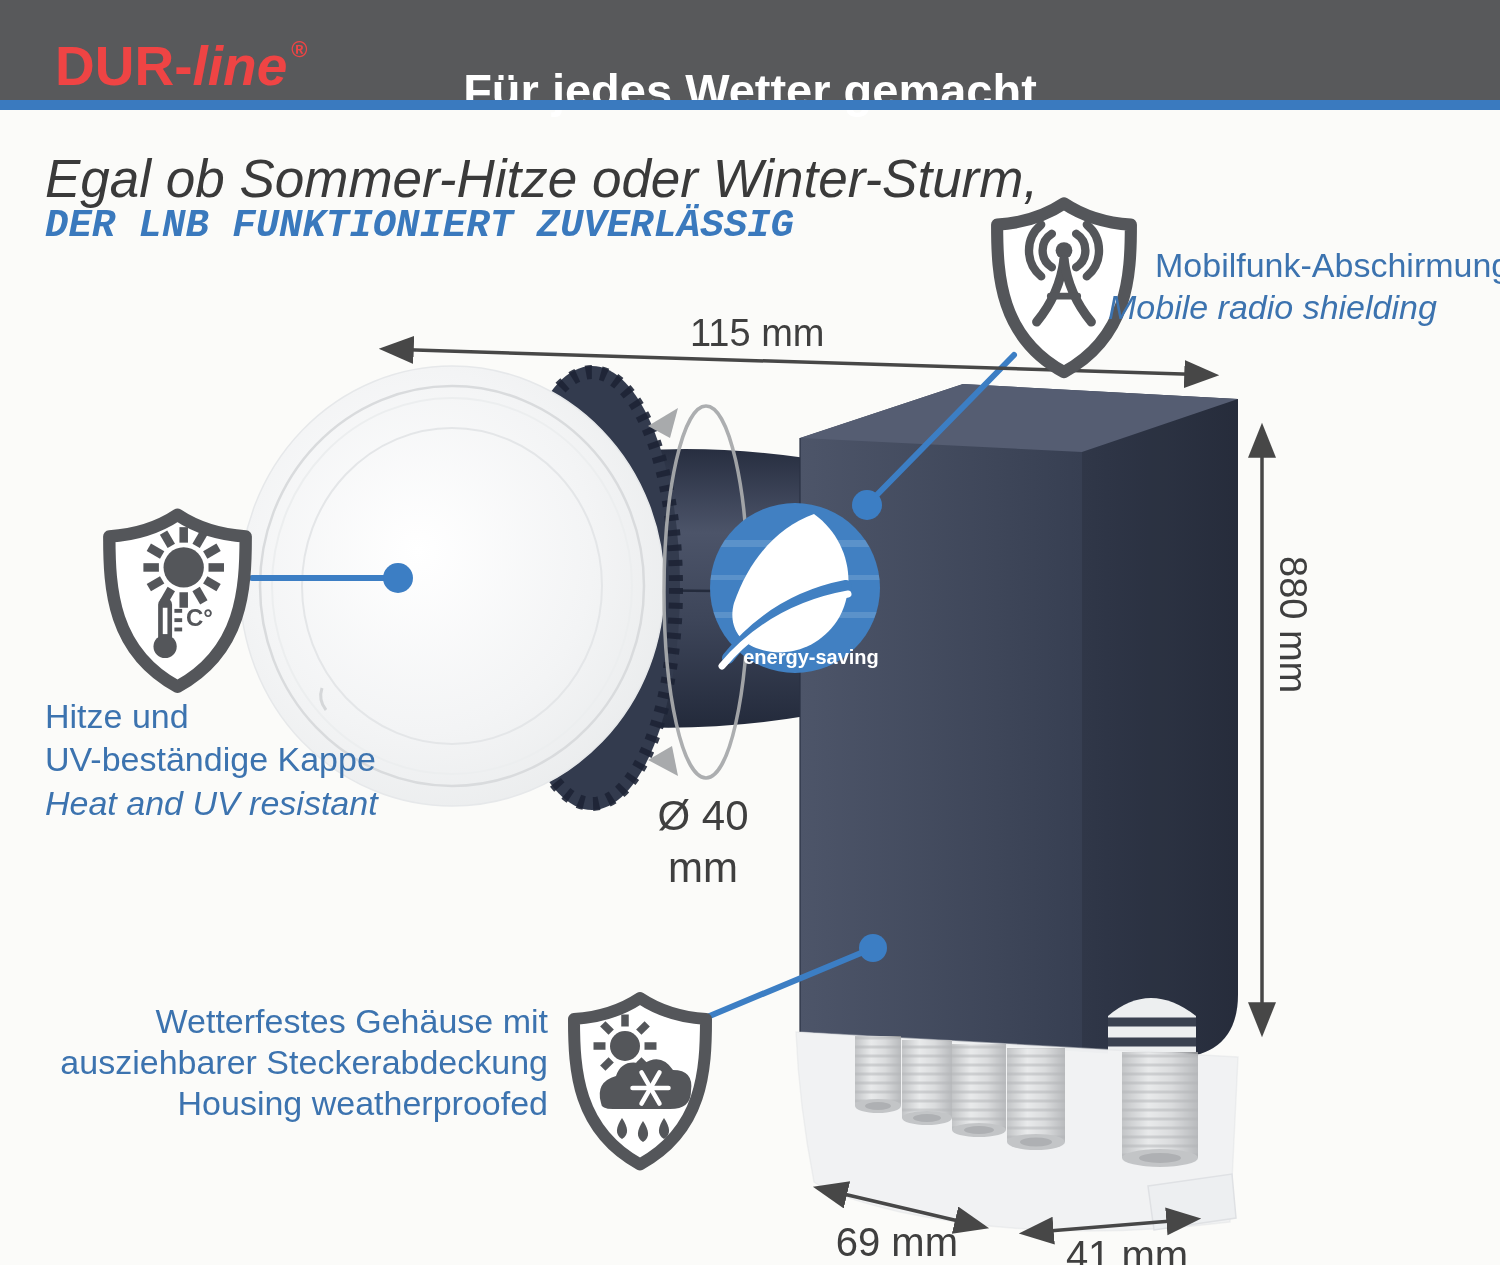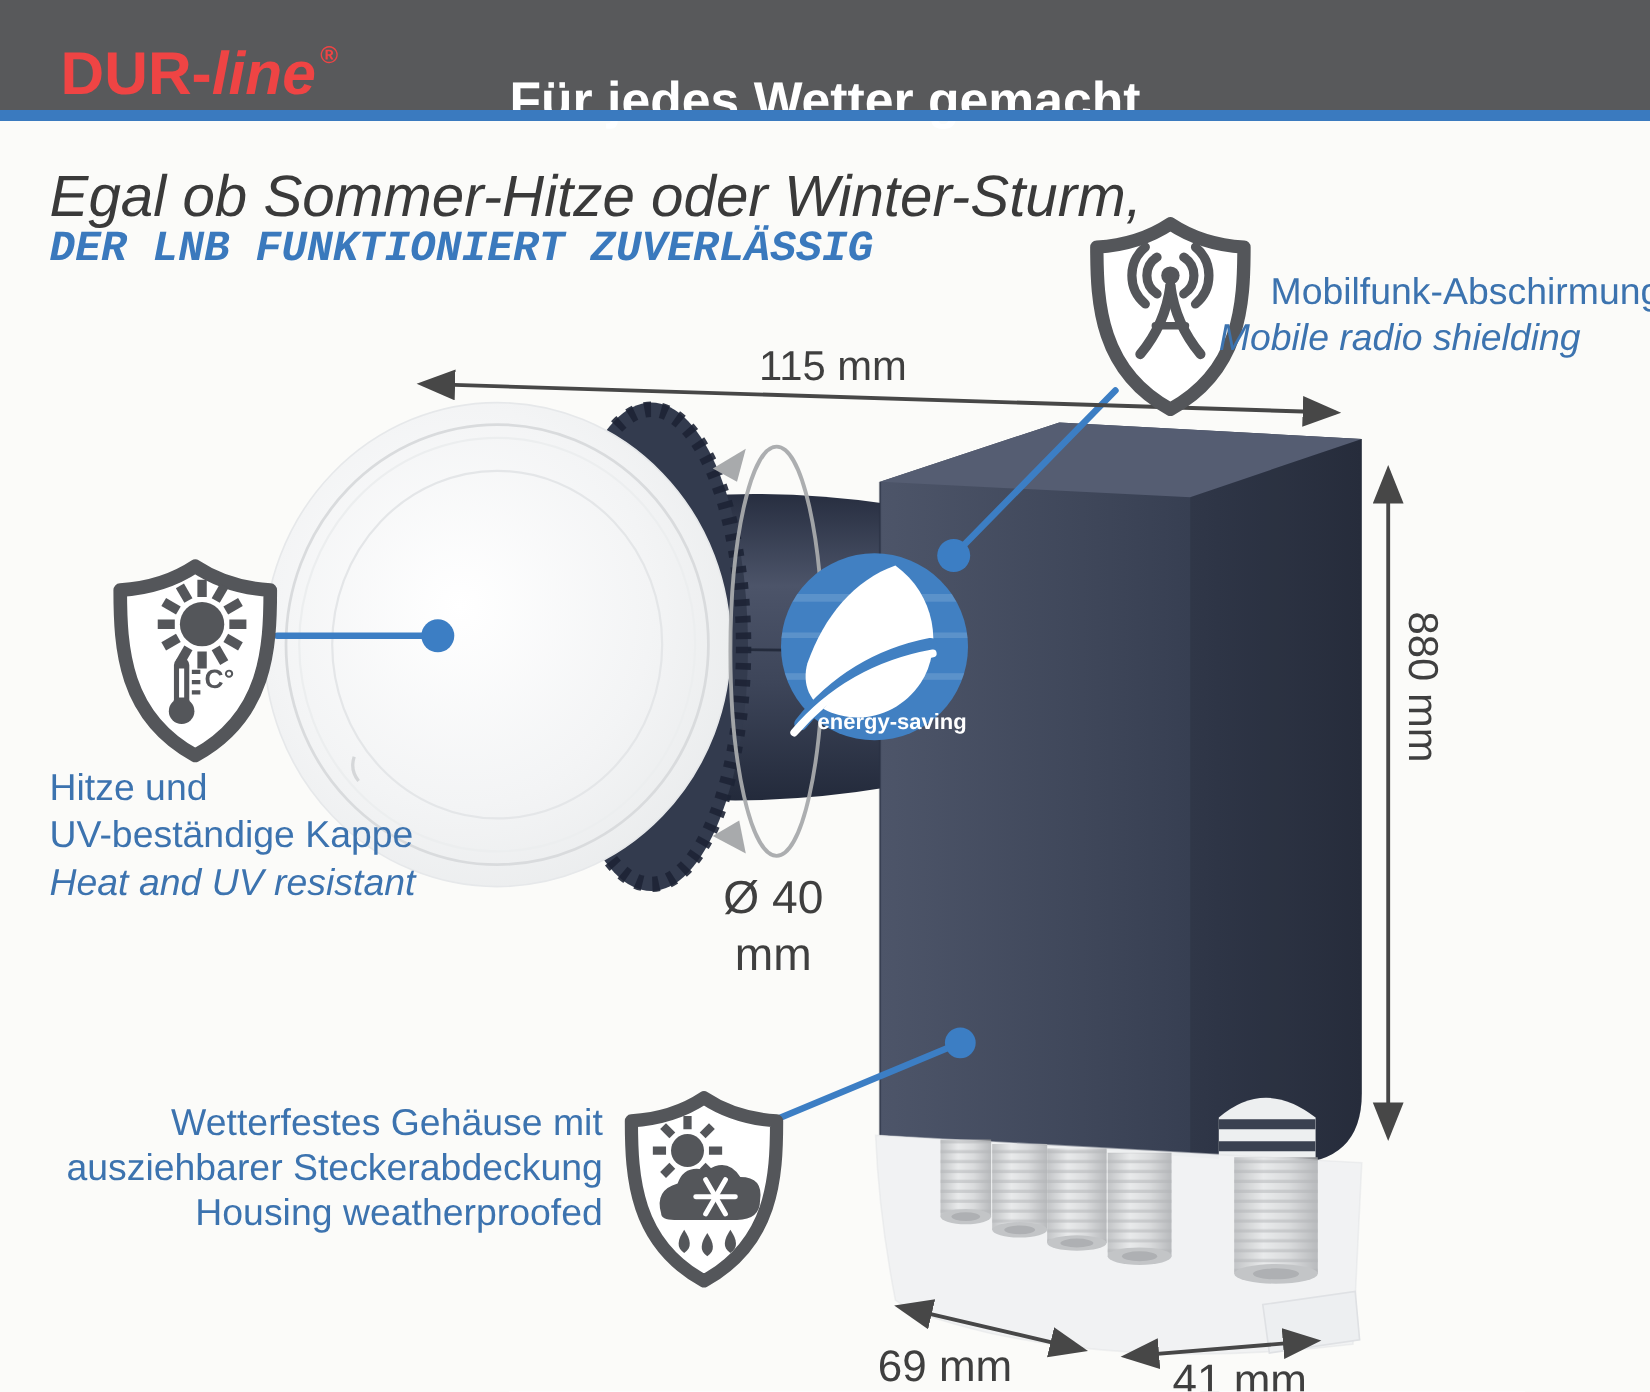--- a/index.html
+++ b/index.html
@@ -26,21 +26,21 @@
   .heat-1{left:45px;top:697px;}
   .heat-2{left:45px;top:740px;}
   .heat-s{left:45px;top:784px;}
   .weather-block{left:28px;top:1001px;width:520px;text-align:right;line-height:41px;}
   .thermo-unit{left:186px;top:604px;font-size:24px;font-weight:bold;color:#54565a;}
   
   .dim{color:#3f3f3f;font-size:38px;white-space:nowrap;}
   .dim-width{left:690px;top:312px;width:160px;}
   .dim-height{left:1314px;top:556px;transform:rotate(90deg);transform-origin:0 0;font-size:38px;}
   .dim-dia{left:628px;top:790px;width:150px;text-align:center;font-size:42px;line-height:52px;}
-  .dim-depth{left:798px;top:1220px;width:160px;text-align:left;font-size:40px;}
+  .dim-depth{left:798px;top:1220px;width:160px;text-align:right;font-size:40px;}
   .dim-base{left:1047px;top:1233px;width:160px;text-align:center;font-size:40px;}
   
   .badge-label{left:729px;top:646px;width:164px;text-align:center;color:#ffffff;font-size:20px;font-weight:bold;}
   svg{display:block;}
 </style>
 </head>
 <body>
 
 <div id="canvas">
 

